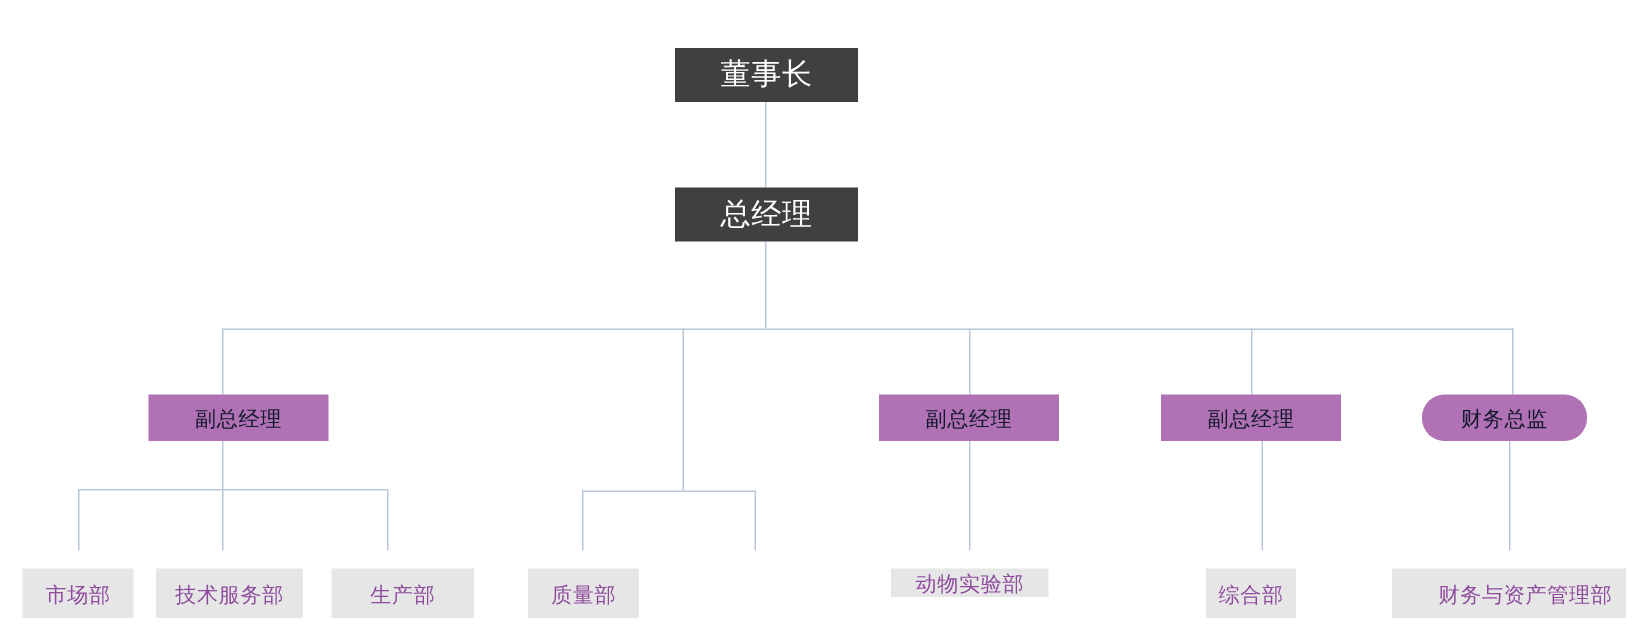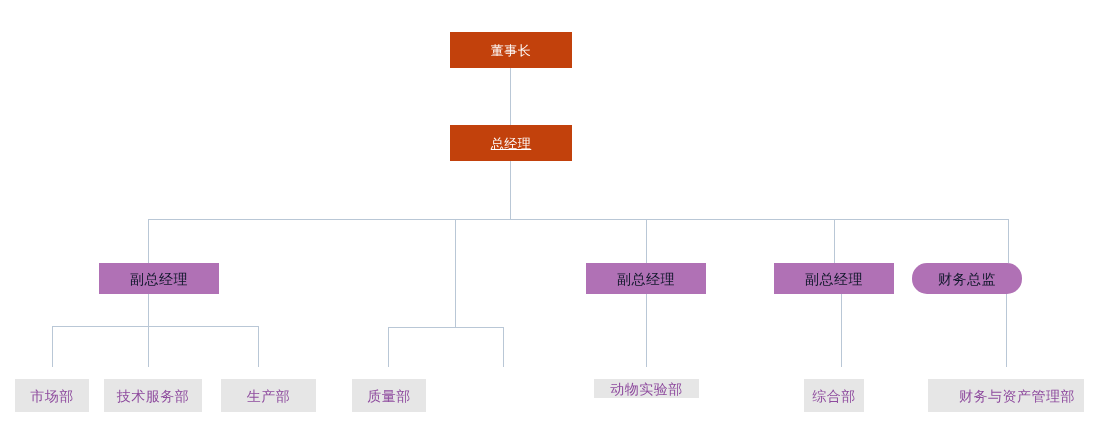--- a/index.html
+++ b/index.html
@@ -22,23 +22,23 @@
     box-sizing: border-box;
     display: flex;
     align-items: center;
     justify-content: center;
     text-align: center;
     white-space: nowrap;
     line-height: 1;
     letter-spacing: 0.5px;
   }
   .node-exec {
-    background: #c2410c;
+    background: #404040;
     color: #ffffff;
-    font-size: 13px;
+    font-size: 20px;
   }
   .node-vp {
     background: #b071b5;
     color: #0f172a;
     font-size: 14px;
   }
   .node-dept {
     background: #e6e6e6;
     color: #8e4b9e;
     font-size: 14px;
@@ -83,29 +83,29 @@
   <div class="conn conn-v" style="left:503px; top:327px; height:40px;"></div>
 
   <div class="conn conn-v" style="left:646px; top:294px; height:73px;"></div>
 
   <div class="conn conn-v" style="left:841px; top:294px; height:73px;"></div>
 
   <div class="conn conn-v" style="left:1006px; top:294px; height:73px;"></div>
 
   <div class="node node-exec" style="left:450px; top:32px; width:122px; height:36px;">董事长</div>
 
-  <div class="node node-exec" style="left:450px; top:125px; width:122px; height:36px;text-decoration:underline;">总经理</div>
+  <div class="node node-exec" style="left:450px; top:125px; width:122px; height:36px;">总经理</div>
 
   <div class="node node-vp" style="left:99px; top:263px; width:120px; height:31px;">副总经理</div>
 
   <div class="node node-vp" style="left:586px; top:263px; width:120px; height:31px;">副总经理</div>
 
   <div class="node node-vp" style="left:774px; top:263px; width:120px; height:31px;">副总经理</div>
 
-  <div class="node node-vp" style="left:912px; top:263px; width:110px; height:31px;border-radius:15px;">财务总监</div>
+  <div class="node node-vp" style="left:948px; top:263px; width:110px; height:31px;border-radius:15px;">财务总监</div>
 
   <div class="node node-dept" style="left:15px; top:367px; width:74px; height:33px;">市场部</div>
 
   <div class="node node-dept" style="left:104px; top:367px; width:98px; height:33px;">技术服务部</div>
 
   <div class="node node-dept" style="left:221px; top:367px; width:95px; height:33px;">生产部</div>
 
   <div class="node node-dept" style="left:352px; top:367px; width:74px; height:33px;">质量部</div>
 
 

